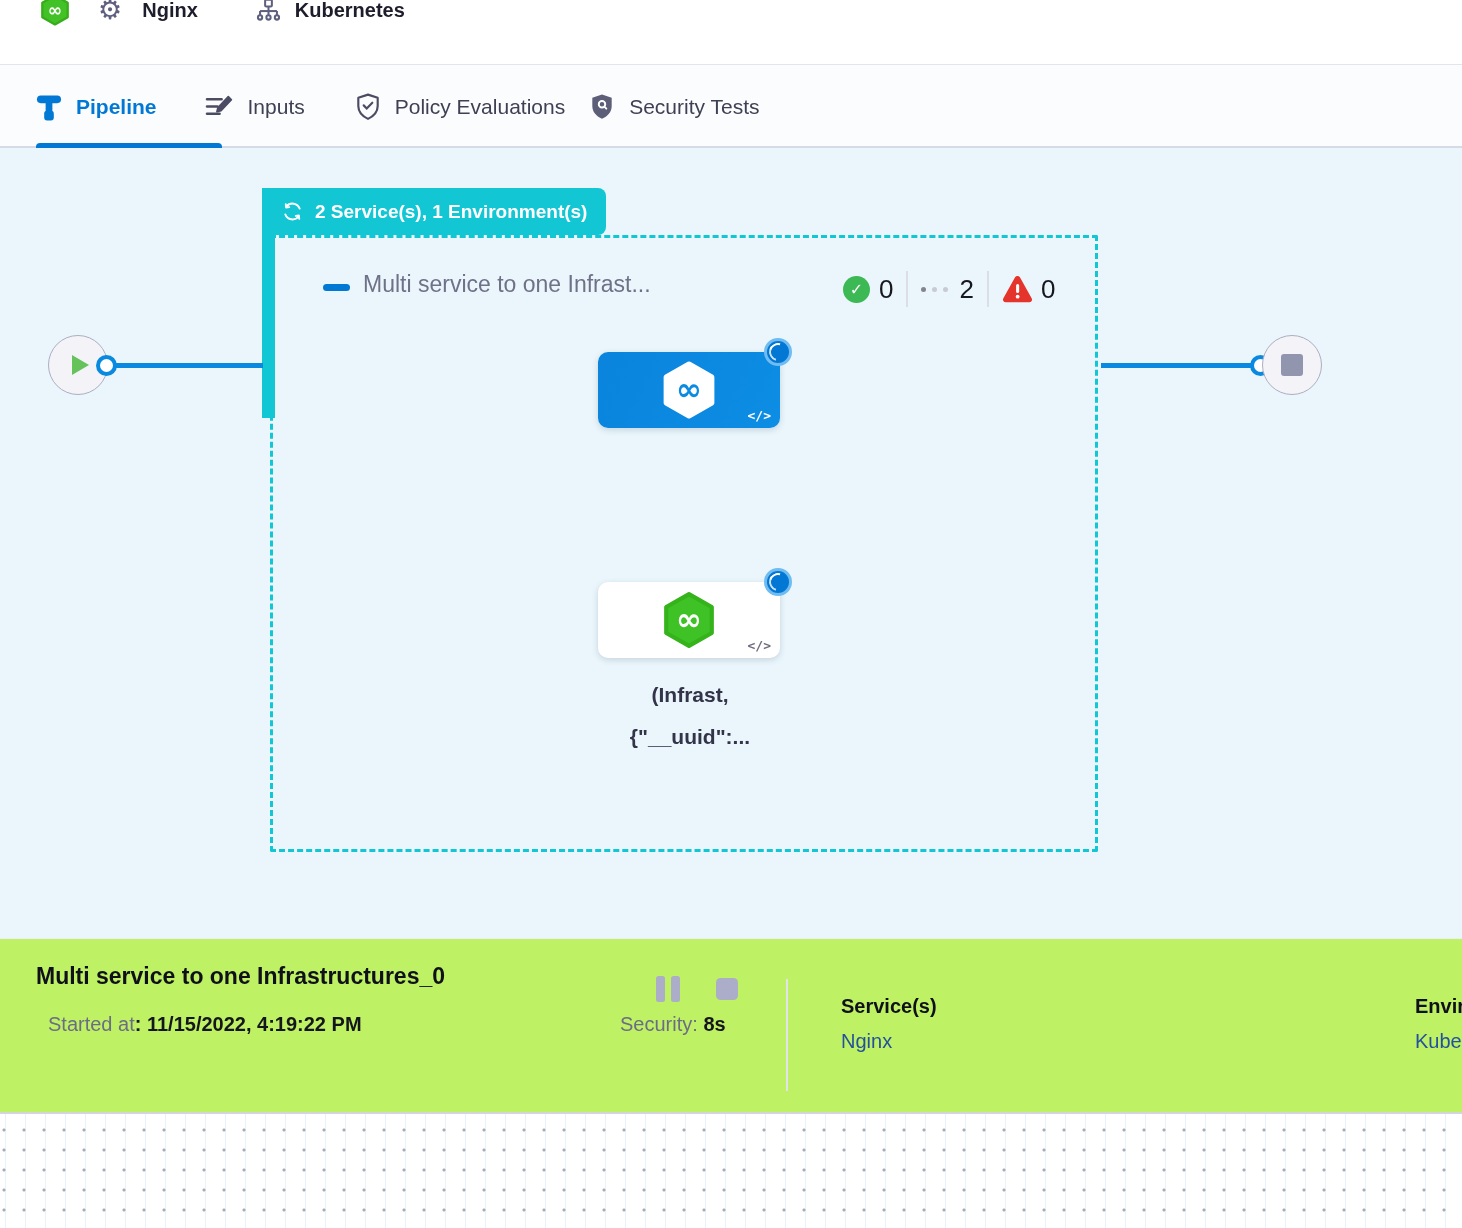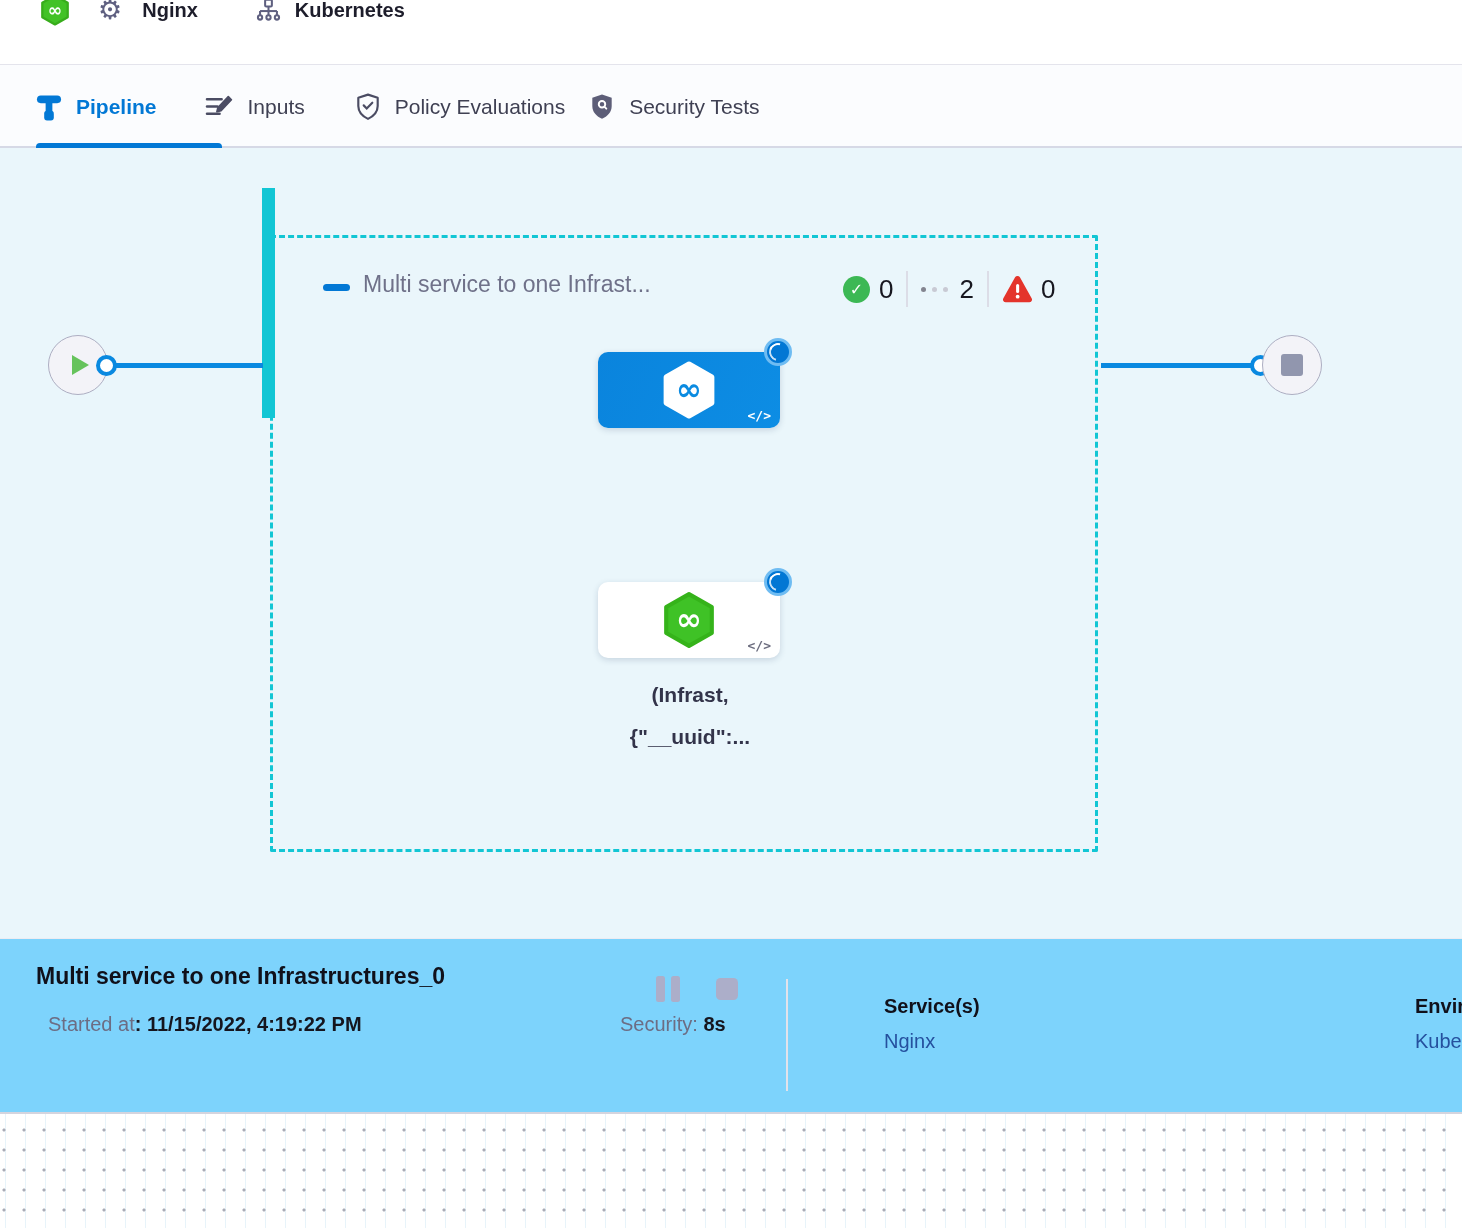--- a/index.html
+++ b/index.html
@@ -71,21 +71,21 @@
     border-radius:50%; background:#0277D4; border:3px solid #6FBCF2; }
   .spinner::after { content:''; position:absolute; inset:2px; border-radius:50%;
     border:2.5px solid transparent; border-top-color:#fff;
     border-left-color:rgba(255,255,255,0.8); transform:rotate(-30deg); }
   .node-label { width:280px; text-align:center; font-size:21px; line-height:42px;
     color:#33344A; }
   .node-label b { color:#20212E; font-weight:700; }
   .node-label.allbold { font-weight:700; color:#33344A; }
 
   
-  #footer { position:relative; width:1462px; height:174px; background:#7dd3fc;
+  #footer { position:relative; width:1462px; height:174px; background:#bef264;
     border-top:1px solid #ECECF2; }
   .f-title { left:36px; top:24px; font-size:23px; font-weight:700; color:#10101A; }
   .f-row { font-size:20px; }
   .lbl-gray { color:#6C6D84; }
   .val-dark { color:#15151E; font-weight:600; }
   .pause-btn { left:656px; top:37px; display:flex; gap:6px; cursor:pointer; }
   .pause-btn i { width:9px; height:26px; background:#ACAEC9; border-radius:2.5px; }
   .stop-btn { left:716px; top:39px; width:22px; height:22px; background:#ACAEC9;
     border-radius:4.5px; cursor:pointer; }
   .f-divider { left:786px; top:40px; width:2px; height:112px; background:#E2E2EA; }
@@ -170,20 +170,31 @@
       <span class="tab-label">Security Tests</span>
     </div>
   </div>
   <div class="tab-underline"></div>
 </div>
 
 <div id="canvas">
   <div class="abs dashed-box"></div>
   <div class="abs teal-strip"></div>
 
+  <div class="abs stage-badge">
+    <span style="display:flex;">
+      <svg width="23" height="23" viewBox="0 0 24 24" fill="none" stroke="#fff" stroke-width="2" stroke-linecap="round" stroke-linejoin="round">
+        <path d="M19.5 9a8 8 0 0 0-13.8-2.2"></path>
+          <path d="M8.6 7.4 5.3 7.8 5 4.4"></path>
+        <path d="M4.5 15a8 8 0 0 0 13.8 2.2"></path>
+          <path d="M15.4 16.6l3.3-.4.3 3.4"></path>
+      </svg>
+    </span>
+    <span>2 Service(s), 1 Environment(s)</span>
+  </div>
 
   <div class="abs minus-btn"></div>
   <div class="abs stage-title">Multi service to one Infrast...</div>
 
   <div class="abs counters">
     <span class="check-circle">✓</span>
     <span class="cnt-num">0</span>
     <span class="cnt-div"></span>
     <span class="dots">
         <i></i>
@@ -252,21 +263,21 @@
       <i></i>
     </div>
   <div class="abs stop-btn"></div>
   <div class="abs f-row" style="left:620px; top:74px;">
     <span class="lbl-gray">Security:</span>
     <span class="val-dark" style="font-weight:700;">8s</span>
   </div>
 
   <div class="abs f-divider"></div>
 
-  <div class="abs" style="left:884px; top:56px;">
+  <div class="abs" style="left:841px; top:56px;">
     <div class="f-col-label">Service(s)</div>
     <div class="f-col-link" style="margin-top:12px;">Nginx</div>
   </div>
 
   <div class="abs" style="left:1415px; top:56px; width:200px; white-space:nowrap;">
     <div class="f-col-label">Environment(s)</div>
     <div class="f-col-link" style="margin-top:12px;">Kubernetes</div>
   </div>
 </div>
 

